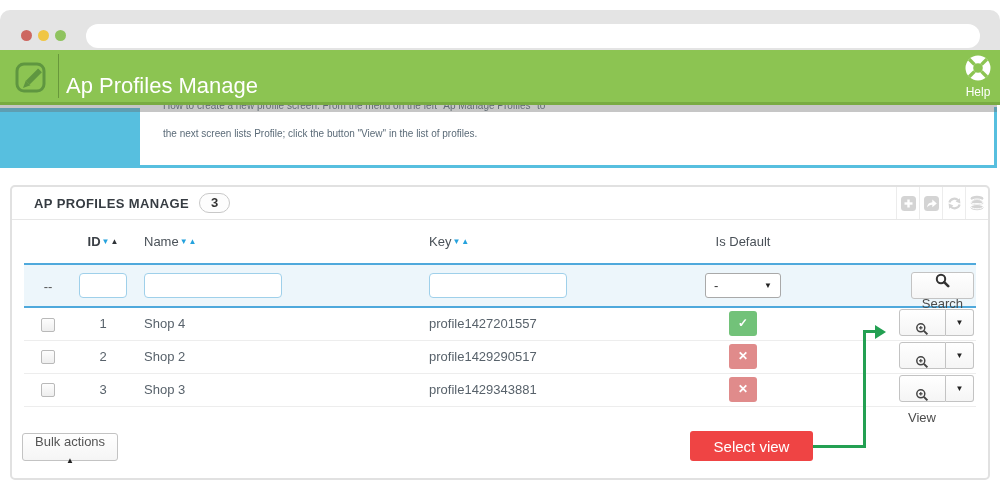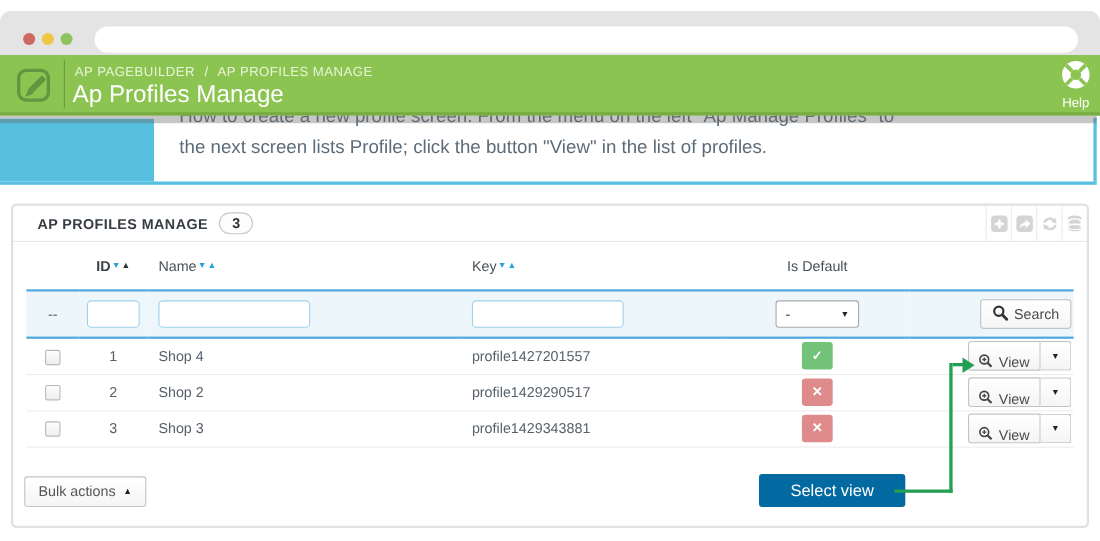--- a/index.html
+++ b/index.html
@@ -9,21 +9,21 @@
   
   .chrome { position:absolute; left:0; top:10px; width:1000px; height:40px; background:#e4e4e4; border-radius:10px 10px 0 0; z-index:1; }
   .dot { position:absolute; top:20px; width:11px; height:11px; border-radius:50%; }
   .dot.red { left:21px; background:#cd6760; }
   .dot.yellow { left:38px; background:#f0c644; }
   .dot.green { left:55px; background:#8fc35f; }
   .urlbar { position:absolute; left:86px; top:14px; width:894px; height:24px; background:#fff; border-radius:12px; }
 
   
   .note-box { position:absolute; left:143px; top:88px; width:851px; height:77px; background:#fff; z-index:2; }
-  .note-line { position:absolute; left:163px; font-size:17px; line-height:24px; color:#5b6b78; white-space:nowrap; z-index:2; }
+  .note-line { position:absolute; left:163px; font-size:10px; line-height:24px; color:#5b6b78; white-space:nowrap; z-index:2; }
   .note-line.l1 { top:94px; }
   .note-line.l2 { top:122px; }
   .blue-block { position:absolute; left:0; top:108px; width:140px; height:57px; background:#57bfdf; z-index:2; }
   .blue-bottom { position:absolute; left:0; top:165px; width:997px; height:3px; background:#57bfdf; z-index:2; }
   .blue-right { position:absolute; left:994px; top:107px; width:3px; height:58px; background:#57bfdf; z-index:2; }
   .gray-strip { position:absolute; left:0; top:105px; width:997px; height:7px; background:rgba(105,105,105,.38); z-index:3; }
 
   
   .app-header { position:absolute; left:0; top:50px; width:1000px; height:55px; background:#8cc452; border-bottom:3px solid #78ab41; z-index:4; }
   .hicon { position:absolute; left:12px; top:6px; }
@@ -56,31 +56,31 @@
   .fin.id { width:48px; }
   .fin.wide { width:138px; }
   .fselect { display:inline-flex; width:76px; height:25px; border:1px solid #a9a9a9; border-radius:3px; background:#fff; align-items:center; justify-content:space-between; padding:0 8px; cursor:pointer; margin:0 auto; }
   .fselect .val { font-size:13px; color:#333; }
   .caret { font-size:8px; color:#222; }
   .drow td { height:33px; border-bottom:1px solid #ededed; font-size:13px; color:#58626b; background:#fff; }
   .cbx { display:inline-block; width:14px; height:14px; border:1px solid #b9b9b9; border-radius:2px; background:linear-gradient(#fdfdfd,#eee); vertical-align:middle; cursor:pointer; }
   .badge { display:inline-block; width:28px; height:25px; line-height:25px; border-radius:3px; color:#fff; font-size:12px; font-weight:bold; text-align:center; cursor:pointer; }
   .badge.yes { background:#72c279; }
   .badge.no { background:#e08b8b; }
-  .btn { display:inline-flex; align-items:center; border:1px solid #c3c3c3; background:linear-gradient(#fff,#f5f5f5); color:#4c4c4c; font-size:13px; cursor:pointer; }
+  .btn { display:inline-flex; align-items:center; border:1px solid #c3c3c3; background:linear-gradient(#fff,#f5f5f5); color:#4c4c4c; font-size:13px; cursor:pointer;flex-direction:column; }
   .search-btn { height:27px; border-radius:3px; padding:0 10px; gap:5px; }
   .viewgrp { display:inline-flex; height:27px; }
   .view-main { border-radius:3px 0 0 3px; padding:12px 9px 0 8px; gap:5px; }
   .view-caret { border-radius:0 3px 3px 0; border-left:none; width:28px; justify-content:center; }
   .cell-actions { text-align:right; padding-right:2px; }
   .bulk-btn { height:28px; border-radius:3px; padding:0 12px; gap:7px; margin:26px 0 0 10px; color:#555; }
   .bulk-btn .caret { font-size:8px; }
 
   
-  .sv-btn { position:absolute; left:690px; top:431px; width:133px; height:30px; background:#0369a1; border-radius:3px; color:#fff; font-size:15px; display:flex; align-items:center; justify-content:center; z-index:6; cursor:pointer; }
+  .sv-btn { position:absolute; left:690px; top:431px; width:123px; height:30px; background:#ef4444; border-radius:3px; color:#fff; font-size:15px; display:flex; align-items:center; justify-content:center; z-index:6; cursor:pointer; }
   .ln { position:absolute; background:#23a052; z-index:6; }
   .ln.h1 { left:813px; top:445px; width:53px; height:3px; }
   .ln.v  { left:863px; top:330px; width:3px; height:118px; }
   .ln.h2 { left:866px; top:330px; width:10px; height:3px; }
   .ahead { position:absolute; left:875px; top:325px; width:0; height:0; border-left:11px solid #23a052; border-top:7px solid transparent; border-bottom:7px solid transparent; z-index:6; }
 </style>
 </head>
 <body>
 
 <div class="stage">
@@ -102,25 +102,20 @@
 
   <div class="app-header">
     <span class="hicon">
       <svg width="40" height="42" viewBox="0 0 40 42">
         <rect x="5" y="8" width="27" height="27" rx="7" fill="none" stroke="#5f9640" stroke-width="3"></rect>
         <polygon points="11,32 13.8,24.6 18.4,29.2" fill="#5f9640"></polygon>
         <line x1="15.8" y1="26.6" x2="28" y2="14.4" stroke="#5f9640" stroke-width="5.4"></line>
       </svg>
     </span>
     <span class="hdivider"></span>
-    <div class="breadcrumb">
-      <span>AP PAGEBUILDER</span>
-      <span>/</span>
-      <span>AP PROFILES MANAGE</span>
-    </div>
     <div class="htitle">Ap Profiles Manage</div>
     <div class="help-btn">
       <span>
         <svg width="28" height="28" viewBox="0 0 28 28">
           <circle cx="14" cy="14" r="12.5" fill="#fff"></circle>
           <circle cx="14" cy="14" r="4.8" fill="#8cc452"></circle>
           <g stroke="#8cc452" stroke-width="3.4">
             <line x1="17.4" y1="10.6" x2="22.8" y2="5.2"></line>
             <line x1="10.6" y1="10.6" x2="5.2" y2="5.2"></line>
             <line x1="17.4" y1="17.4" x2="22.8" y2="22.8"></line>

